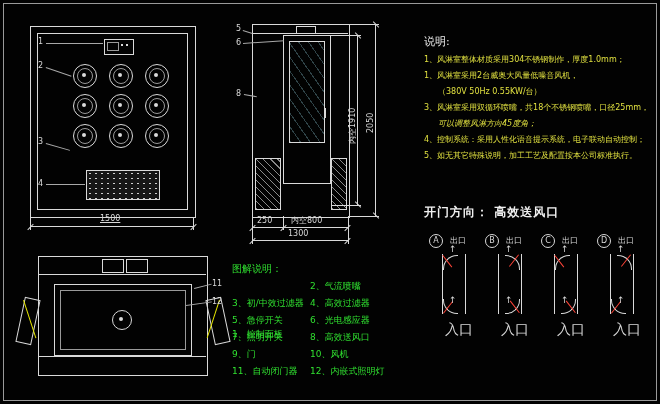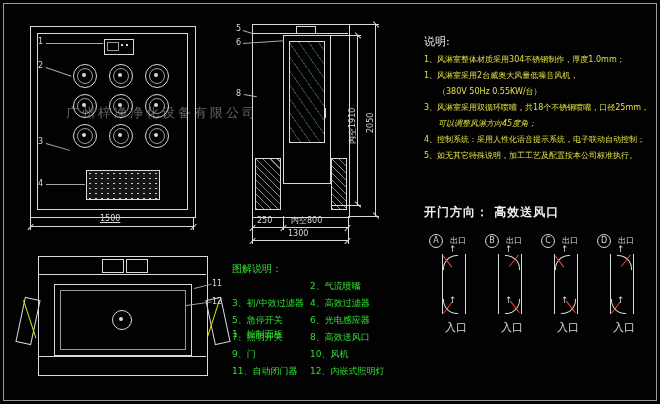--- a/index.html
+++ b/index.html
@@ -28,38 +28,37 @@
   .tick{position:absolute;width:1px;height:8px;background:#d9d9d9;transform:rotate(45deg);}
   .vtxt{transform:rotate(-90deg);transform-origin:left top;}
   .note-line{position:absolute;left:424px;font-size:8px;color:#e0e040;white-space:nowrap;line-height:1;}
   .note-indent{left:438px;}
   .legend-item{position:absolute;font-size:9px;color:#30e030;white-space:nowrap;line-height:1;}
   .watermark{position:absolute;font-size:13px;letter-spacing:3px;color:rgba(200,200,200,.48);z-index:9;white-space:nowrap;}
   .opt{position:absolute;width:54px;height:104px;}
   .badge{position:absolute;left:3px;top:0;width:12px;height:12px;border:1px solid #d9d9d9;border-radius:50%;
          font-size:8px;line-height:12px;text-align:center;color:#d9d9d9;}
   .opt-exit{position:absolute;left:24px;top:3px;font-size:8px;color:#d9d9d9;line-height:1;}
-  .opt-enter{position:absolute;left:19px;top:88px;font-size:11px;color:#d9d9d9;line-height:1;}
+  .opt-enter{position:absolute;left:19px;top:88px;font-size:14px;color:#d9d9d9;line-height:1;}
   .channel{position:absolute;left:16px;top:20px;width:22px;height:60px;
            border-left:1px solid #d9d9d9;border-right:1px solid #d9d9d9;}
   .q{position:absolute;width:14px;height:14px;}
   .q.tl{border-left:1px solid #d9d9d9;border-top:1px solid #d9d9d9;border-top-left-radius:14px;}
   .q.tr{border-right:1px solid #d9d9d9;border-top:1px solid #d9d9d9;border-top-right-radius:14px;}
   .q.bl{border-left:1px solid #d9d9d9;border-bottom:1px solid #d9d9d9;border-bottom-left-radius:14px;}
   .q.br{border-right:1px solid #d9d9d9;border-bottom:1px solid #d9d9d9;border-bottom-right-radius:14px;}
   .leaf{position:absolute;width:15px;height:1px;background:#ff4438;transform-origin:left top;}
   .arrow{position:absolute;font-size:9px;color:#d9d9d9;line-height:1;}
   .ylw{background:#e8e800;}
 </style>
 </head>
 <body>
 
 <div class="sheet">
   <div class="frame"></div>
-  <div class="watermark" style="left:66px;top:104px;">广州梓净净化设备有限公司</div>
 
   <div>
     <div class="rect" style="left:30px;top:26px;width:164px;height:190px;"></div>
     <div class="rect" style="left:37px;top:33px;width:149px;height:175px;"></div>
     <div class="rect" style="left:104px;top:39px;width:28px;height:14px;"></div>
     <div class="rect" style="left:107px;top:42px;width:10px;height:7px;border-color:#9a9a9a;"></div>
     <div class="line" style="left:121px;top:44px;width:2px;height:2px;"></div>
     <div class="line" style="left:126px;top:44px;width:2px;height:2px;"></div>
 
     <div class="nozzle" style="left:73px;top:64px;"></div>

